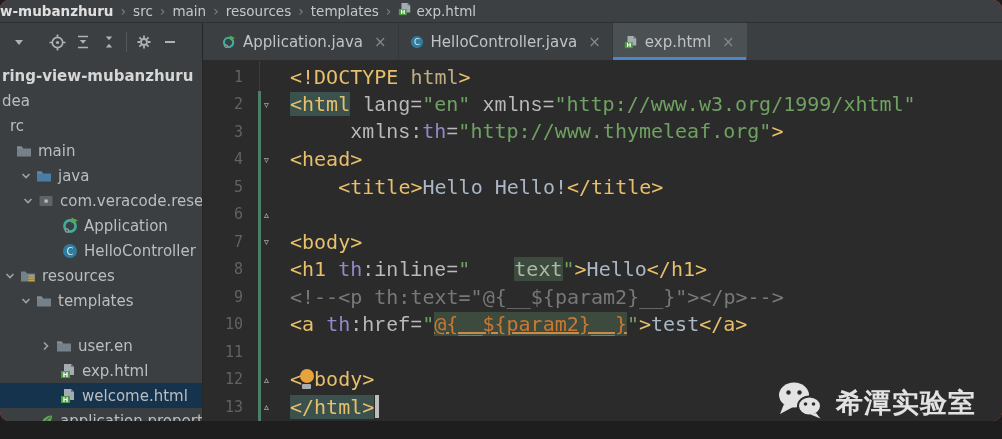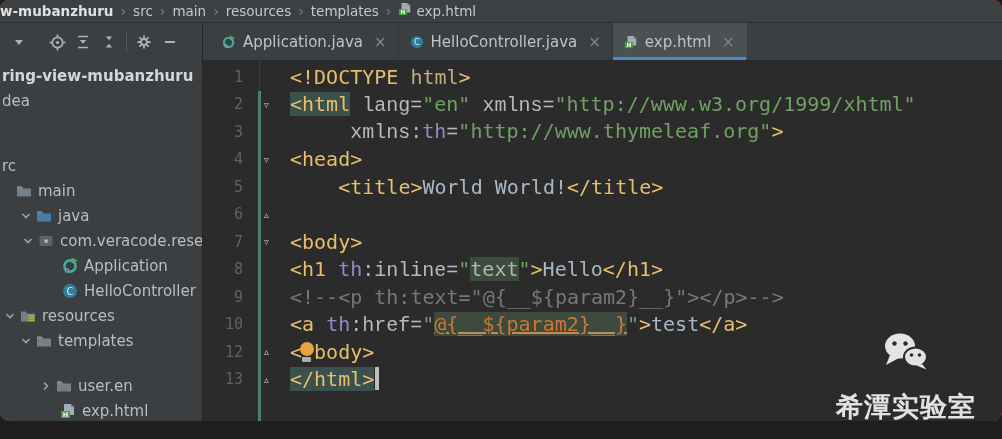--- a/index.html
+++ b/index.html
@@ -55,30 +55,30 @@
   .code{flex:1;color:#A9B7C6;}
   .tk-y{color:#E8BF6A;}
   .tk-dt{color:#E8BF6A;}
   .tk-dth{color:#C0AE82;}
   .tk-a{color:#BABABA;font-family:Liberation Mono, monospace;}
   .tk-n{color:#9189C9;}
   .tk-s{color:#6FA162;}
   .tk-t{color:#A9B7C6;}
   .tk-c{color:#787878;}
   .tk-e{color:#CC7832;background:#3C4B3E;text-decoration:underline;text-decoration-color:#C98A4B;}
-  .tk-inj{color:#ADB8A9;background:#3C4B3E;}
+  .tk-inj{color:#ADB8A9;background:#3C4B3E;margin-left:44px;}
   .tk-hl{color:#E8BF6A;background:#3B514D;}
   .caret{display:inline-block;width:4px;height:23px;background:#BDBDBD;vertical-align:-4px;margin-left:1px;}
   .bulb{display:inline-block;width:13px;height:21px;position:relative;margin:0 0 0 -1px;vertical-align:-4px;}
   .bulb::before{content:"";position:absolute;top:0;left:-1px;width:14px;height:14px;border-radius:50%;background:#E9A33C;}
   .bulb::after{content:"";position:absolute;bottom:1px;left:1px;width:9px;height:5px;background:#A8ADB2;border-radius:1px;}
 
   
   .watermark{position:absolute;right:26px;bottom:14px;display:flex;align-items:center;gap:13px;
-             color:#E2E2E2;font-size:27px;font-weight:600;letter-spacing:1px;z-index:5;flex-direction:column;}
+             color:#E2E2E2;font-size:27px;font-weight:600;letter-spacing:1px;z-index:5;}
 </style>
 </head>
 <body>
 
 <div id="app">
   <div class="topbar" id="topbar">
       <span class="crumb bold">w-mubanzhuru</span>
       <span class="crumb-sep">›</span>
       <span class="crumb">src</span>
       <span class="crumb-sep">›</span>
@@ -150,21 +150,21 @@
           </span>
         </div>
       <div class="tree" id="tree">
           <div class="tree-row" style="padding-left: 2px;">
             <span class="tree-label bold">ring-view-mubanzhuru</span>
             <span class="tree-suffix">D:\</span>
           </div>
           <div class="tree-row" style="padding-left: 2px;">
             <span class="tree-label">dea</span>
           </div>
-          <div class="tree-row" style="padding-left: 2px; margin-top: 40px;">
+          <div class="tree-row" style="padding-left: 10px;">
             <span class="tree-label">rc</span>
           </div>
           <div class="tree-row" style="padding-left: 16px;">
             <span class="t-icon">
               <svg width="16" height="15" viewBox="0 0 16 15">
                 <path d="M1 3.5 h4.5 l1.6 2 H15 v8 H1 Z" fill="#74808A"></path>
                 <path d="M1 3.5 h4.5 l1.6 2 H1 Z" fill="#828E98"></path>
               </svg>
             </span>
             <span class="tree-label">main</span>
@@ -351,24 +351,25 @@
               <circle cx="28.5" cy="23" r="1.8" fill="#2B2B2B"></circle>
               <circle cx="36.5" cy="23" r="1.8" fill="#2B2B2B"></circle>
             </svg>
           </span>
           <span>希潭实验室</span>
         </div>
       <div class="code-line"><span class="ln">1</span><span class="fold"></span><span class="code"><span class="tk-dt">&lt;!DOCTYPE </span><span class="tk-dth">html</span><span class="tk-dt">&gt;</span></span></div>
           <div class="code-line"><span class="ln">2</span><span class="fold">▿</span><span class="code"><span class="tk-hl">&lt;html</span><span class="tk-a"> lang=</span><span class="tk-s">"en"</span><span class="tk-a"> xmlns=</span><span class="tk-s">"http://www.w3.org/1999/xhtml"</span></span></div>
           <div class="code-line"><span class="ln">3</span><span class="fold"></span><span class="code"><span class="tk-t">     </span><span class="tk-a">xmlns:</span><span class="tk-n">th</span><span class="tk-a">=</span><span class="tk-s">"http://www.thymeleaf.org"</span><span class="tk-y">&gt;</span></span></div>
           <div class="code-line"><span class="ln">4</span><span class="fold">▿</span><span class="code"><span class="tk-y">&lt;head&gt;</span></span></div>
-          <div class="code-line"><span class="ln">5</span><span class="fold"></span><span class="code"><span class="tk-t">    </span><span class="tk-y">&lt;title&gt;</span><span class="tk-t">World World!</span><span class="tk-y">&lt;/title&gt;</span></span></div>
+          <div class="code-line"><span class="ln">5</span><span class="fold"></span><span class="code"><span class="tk-t">    </span><span class="tk-y">&lt;title&gt;</span><span class="tk-t">Hello Hello!</span><span class="tk-y">&lt;/title&gt;</span></span></div>
           <div class="code-line"><span class="ln">6</span><span class="fold">▵</span></div>
           <div class="code-line"><span class="ln">7</span><span class="fold">▿</span><span class="code"><span class="tk-y">&lt;body&gt;</span></span></div>
           <div class="code-line"><span class="ln">8</span><span class="fold"></span><span class="code"><span class="tk-y">&lt;h1 </span><span class="tk-n">th</span><span class="tk-a">:inline=</span><span class="tk-s">"</span><span class="tk-inj">text</span><span class="tk-s">"</span><span class="tk-y">&gt;</span><span class="tk-t">Hello</span><span class="tk-y">&lt;/h1&gt;</span></span></div>
           <div class="code-line"><span class="ln">9</span><span class="fold"></span><span class="code"><span class="tk-c">&lt;!--&lt;p th:text="@{__${param2}__}"&gt;&lt;/p&gt;--&gt;</span></span></div>
           <div class="code-line"><span class="ln">10</span><span class="fold"></span><span class="code"><span class="tk-y">&lt;a </span><span class="tk-n">th</span><span class="tk-a">:href=</span><span class="tk-s">"</span><span class="tk-e">@{__${param2}__}</span><span class="tk-s">"</span><span class="tk-y">&gt;</span><span class="tk-t">test</span><span class="tk-y">&lt;/a&gt;</span></span></div>
+          <div class="code-line"><span class="ln">11</span><span class="fold"></span><span class="code"></span></div>
           <div class="code-line"><span class="ln">12</span><span class="fold">▵</span><span class="code"><span class="tk-y">&lt;</span><span class="bulb"></span><span class="tk-y">body&gt;</span></span></div>
           <div class="code-line"><span class="ln">13</span><span class="fold">▵</span><span class="code"><span class="tk-hl">&lt;/html&gt;</span><span class="caret"></span></span></div>
         </div>
     </div>
   </div>
 </div>
 
 </body></html>

